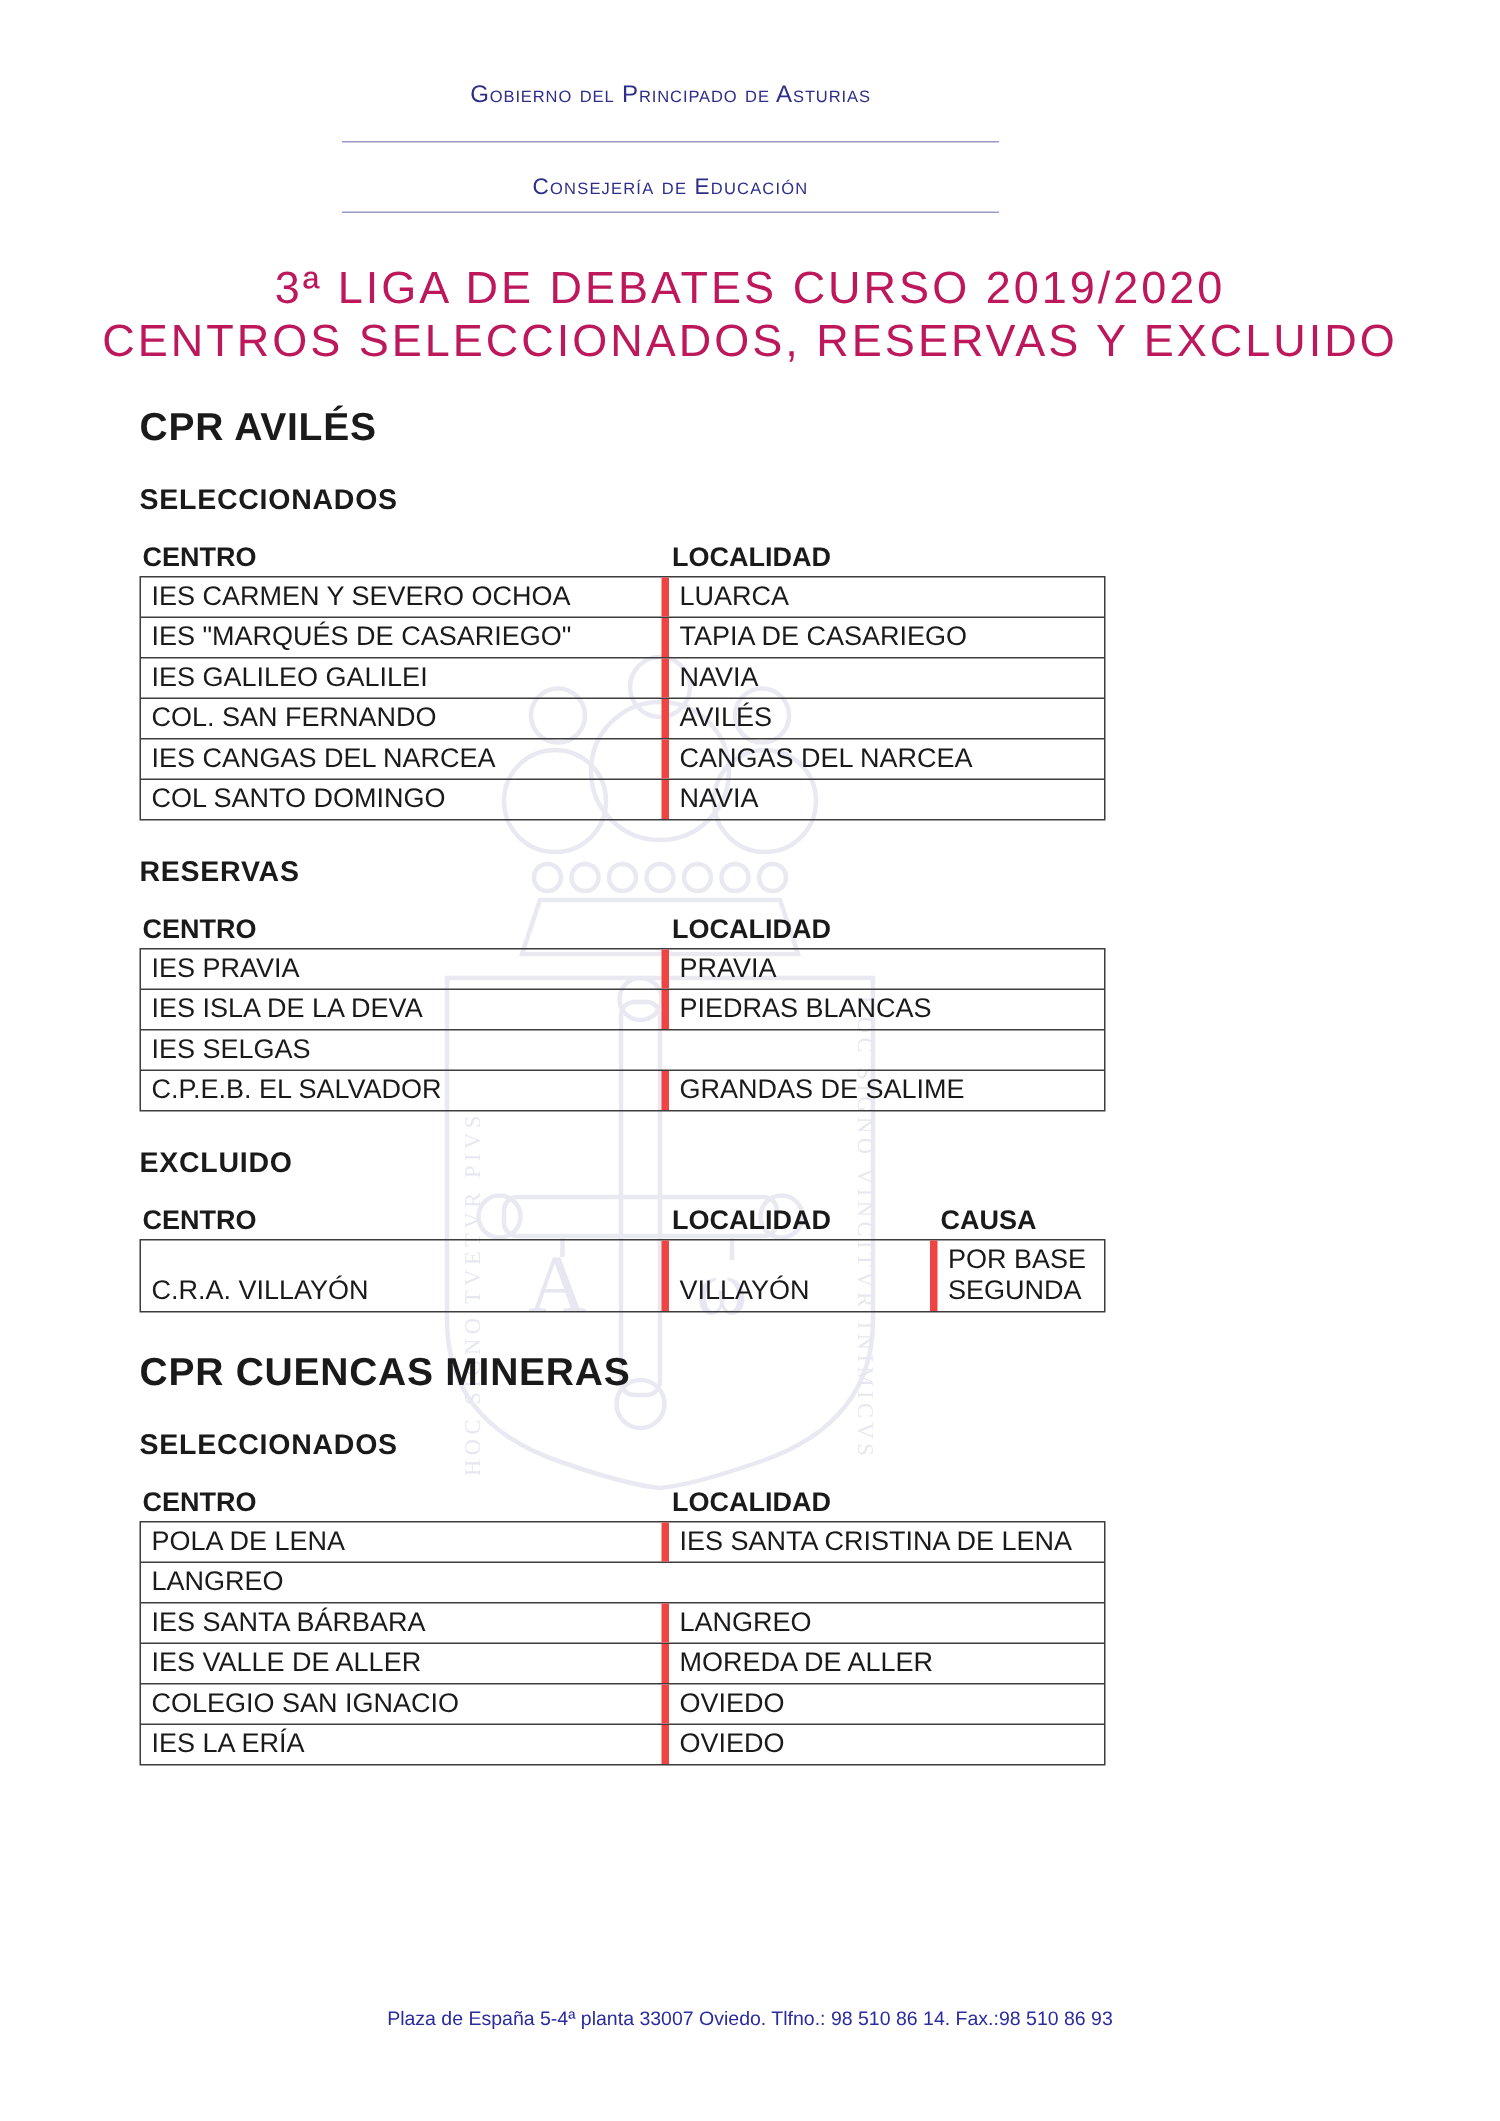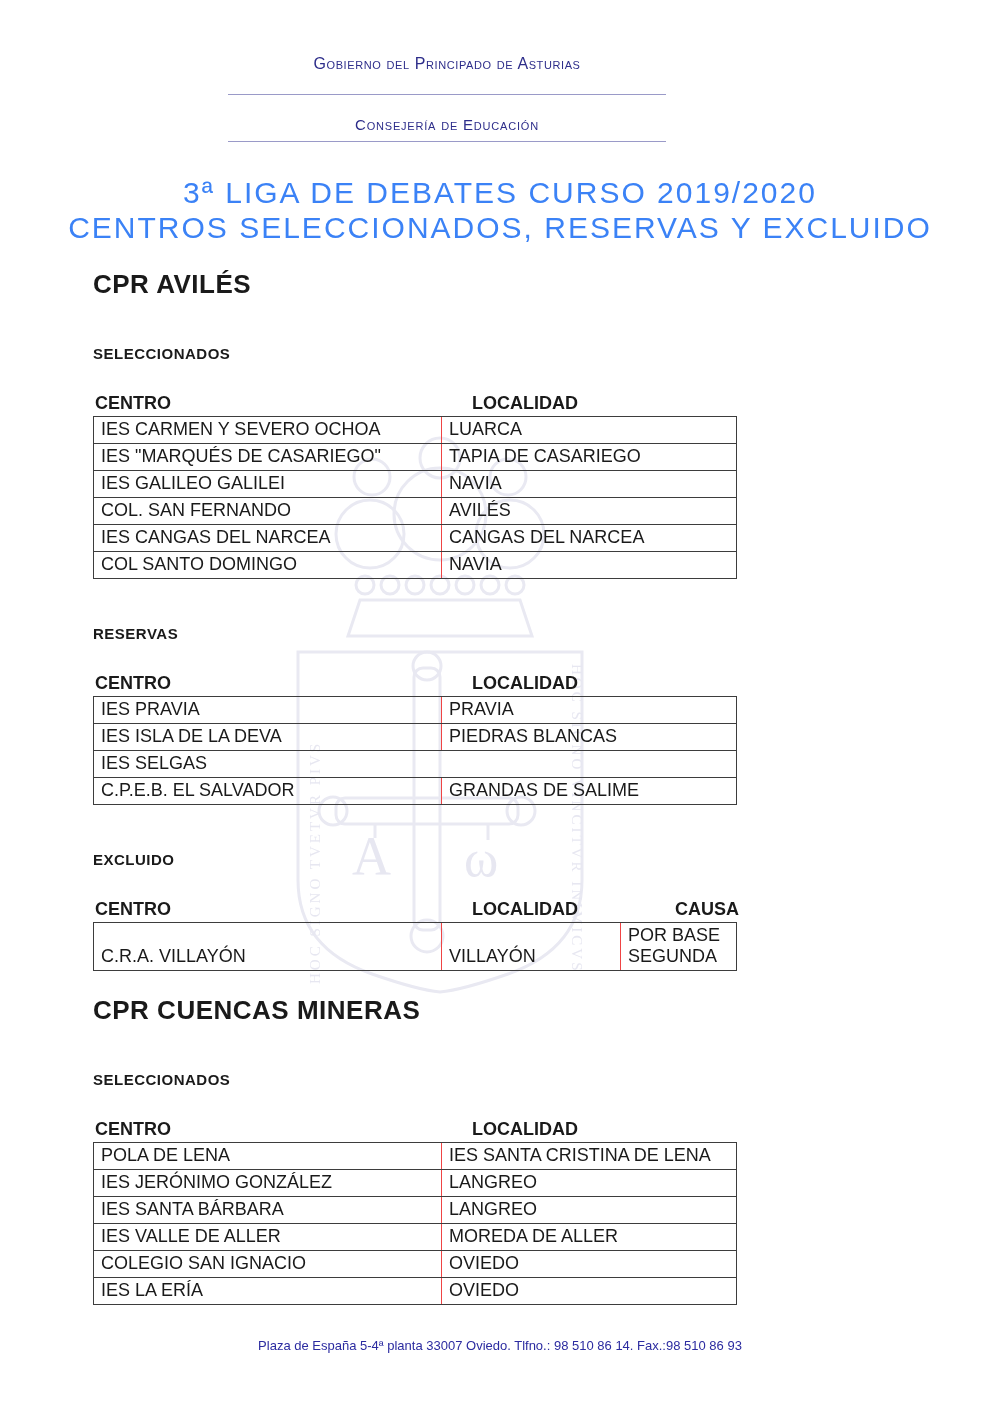--- a/index.html
+++ b/index.html
@@ -30,39 +30,39 @@
     font-variant:small-caps;
     font-size:15px; line-height:18px; margin-top:21px;
     color:#2d2d8a; letter-spacing:0.8px;
   }
   .rule-bottom { border-top:1px solid #9a9ac8; margin-top:7px; }
 
   
   .doc-title {
     margin-top:33px; text-align:center;
     font-size:30px; line-height:35px; letter-spacing:2px;
-    color:#3b82f6;
+    color:#be185d;
   }
 
   
   .doc-body { margin-left:93px; width:644px; }
   .section-title { margin-top:24px; font-size:26px; line-height:30px; font-weight:bold; letter-spacing:0.5px; }
-  .group-title   { margin-top:44px; font-size:15px; line-height:22px; font-weight:bold; letter-spacing:0.5px; }
-
-  .thead { display:grid; margin-top:28px; margin-bottom:2px; width:644px;gap:24px; }
+  .group-title   { margin-top:24px; font-size:19px; line-height:22px; font-weight:bold; letter-spacing:0.5px; }
+
+  .thead { display:grid; margin-top:16px; margin-bottom:2px; width:644px; }
   .th { font-size:18px; line-height:21px; font-weight:bold; padding-left:8px; }
   .th:first-child { padding-left:2px; }
 
   .tbl { width:644px; border:1px solid #3d3d3d; }
   .row { display:grid; border-bottom:1px solid #3d3d3d; }
   .row:last-child { border-bottom:none; }
   .cols2 { grid-template-columns:347px 295px; }
   .cols3 { grid-template-columns:347px 179px 116px; }
   .cell {
-    border-left:1px solid #ef4444;
+    border-left:5px solid #ef4444;
     padding:2px 4px 3px 7px;
     font-size:18px; line-height:21px;
     min-height:26px;
     display:flex; align-items:flex-end; flex-wrap:wrap;
   }
   .cell:first-child { border-left:none; }
 
   
   .footer {
     position:absolute; left:0; right:0; top:1338px;
@@ -206,21 +206,20 @@
         <div class="thead cols2">
           <div class="th">CENTRO</div>
           <div class="th">LOCALIDAD</div>
         </div>
         <div class="tbl">
           <div class="row cols2">
             <div class="cell">POLA DE LENA</div>
             <div class="cell">IES SANTA CRISTINA DE LENA</div>
           </div>
           <div class="row cols2">
-            <div class="cell">IES JERÓNIMO GONZÁLEZ</div>
             <div class="cell">LANGREO</div>
           </div>
           <div class="row cols2">
             <div class="cell">IES SANTA BÁRBARA</div>
             <div class="cell">LANGREO</div>
           </div>
           <div class="row cols2">
             <div class="cell">IES VALLE DE ALLER</div>
             <div class="cell">MOREDA DE ALLER</div>
           </div>

